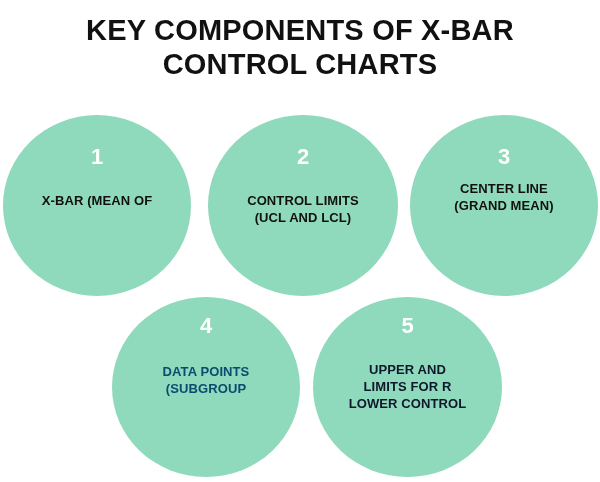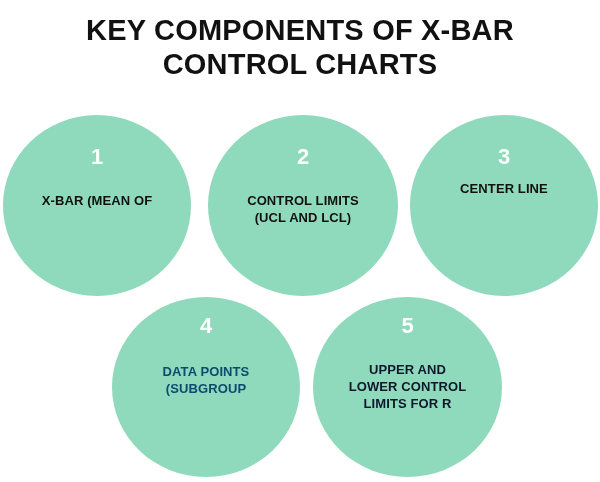--- a/index.html
+++ b/index.html
@@ -108,33 +108,34 @@
     <div class="label" style="color: rgb(17, 17, 17);">
       <span class="lline">CONTROL LIMITS</span>
       <span class="lline">(UCL AND LCL)</span>
     </div>
   </div>
 
   <div class="circle" id="circle-3" style="background: rgb(143, 217, 189);">
     <div class="num" style="color: rgb(255, 255, 255);">3</div>
     <div class="label" style="color: rgb(17, 17, 17);">
       <span class="lline">CENTER LINE</span>
+      <span class="lline">(GRAND MEAN)</span>
     </div>
   </div>
 
   <div class="circle" id="circle-4" style="background: rgb(143, 217, 189);">
     <div class="num" style="color: rgb(255, 255, 255);">4</div>
     <div class="label" style="color: #0c4a6e;">
       <span class="lline">DATA POINTS</span>
       <span class="lline">(SUBGROUP</span>
     </div>
   </div>
 
   <div class="circle" id="circle-5" style="background: rgb(143, 217, 189);">
     <div class="num" style="color: rgb(255, 255, 255);">5</div>
     <div class="label" style="color: #0f172a;">
       <span class="lline">UPPER AND</span>
+      <span class="lline">LIMITS FOR R</span>
       <span class="lline">LOWER CONTROL</span>
-      <span class="lline">LIMITS FOR R</span>
     </div>
   </div>
 
 </div>
 
 </body></html>

